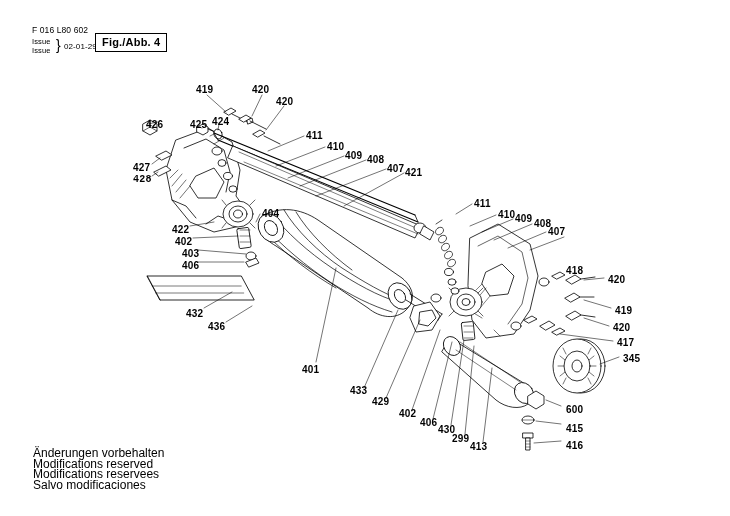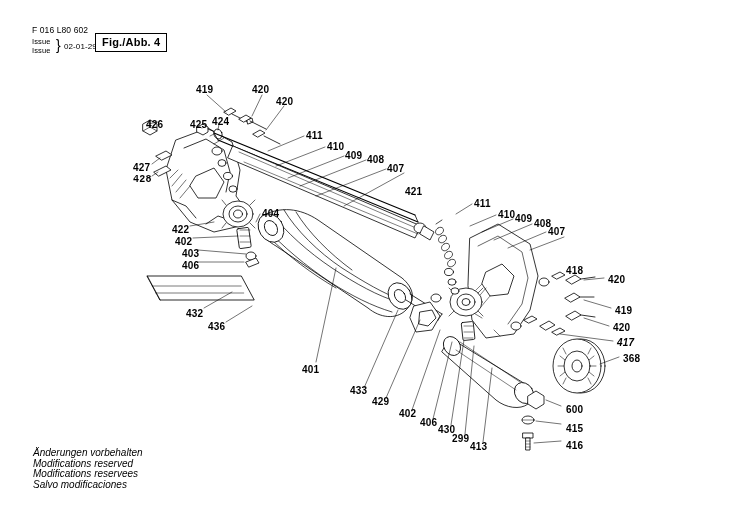--- a/index.html
+++ b/index.html
@@ -4,21 +4,21 @@
 <style>
   html,body{margin:0;padding:0;background:#ffffff;}
   body{width:730px;height:516px;position:relative;font-family:"Liberation Sans",sans-serif;color:#000;overflow:hidden;}
   #sheet{position:absolute;left:0;top:0;width:730px;height:516px;}
   .hdr{position:absolute;font-size:8.5px;line-height:10px;letter-spacing:.1px;}
   #hdr-part{left:32px;top:25px;}
   #hdr-stand{left:32px;top:37px;font-size:7.5px;line-height:9px;}
   #hdr-brace{left:56px;top:37px;font-size:14px;line-height:16px;}
   #hdr-date{left:64px;top:42px;font-size:8px;}
   #fig-box{position:absolute;left:95px;top:33px;border:1.2px solid #000;padding:2px 6px 3px 6px;font-size:11px;font-weight:bold;letter-spacing:.2px;background:#fff;}
-  #footer{position:absolute;left:33px;top:448px;font-size:10px;line-height:10.5px;font-style:italic;}
+  #footer{position:absolute;left:33px;top:448px;font-size:12px;line-height:10.5px;}
   .lbl{position:absolute;font-size:10px;font-weight:bold;letter-spacing:.2px;color:#000;white-space:nowrap;}
   svg{position:absolute;left:0;top:0;}
 </style>
 </head>
 <body>
 
 <div class="hdr" id="hdr-part">F 016 L80 602</div>
 <div class="hdr" id="hdr-stand"><span>Issue</span><br><span>Issue</span></div>
 <div class="hdr" id="hdr-brace">}</div>
 <div class="hdr" id="hdr-date">02-01-29</div>
@@ -253,39 +253,39 @@
     <div class="lbl" style="left: 252px; top: 84px;">420</div>
     <div class="lbl" style="left: 276px; top: 96px;">420</div>
     <div class="lbl" style="left: 146px; top: 119px;">426</div>
     <div class="lbl" style="left: 190px; top: 119px;">425</div>
     <div class="lbl" style="left: 212px; top: 116px;">424</div>
     <div class="lbl" style="left: 306px; top: 130px;">411</div>
     <div class="lbl" style="left: 327px; top: 141px;">410</div>
     <div class="lbl" style="left: 345px; top: 150px;">409</div>
     <div class="lbl" style="left: 367px; top: 154px;">408</div>
     <div class="lbl" style="left: 387px; top: 163px;">407</div>
-    <div class="lbl" style="left: 405px; top: 167px; margin-top: 19px;">421</div>
+    <div class="lbl" style="left: 405px; top: 167px;">421</div>
     <div class="lbl" style="left: 133px; top: 162px;">427</div>
     <div class="lbl" style="left: 133px; top: 174px; font-family: Liberation Mono, monospace;">428</div>
     <div class="lbl" style="left: 172px; top: 224px;">422</div>
     <div class="lbl" style="left: 175px; top: 236px;">402</div>
     <div class="lbl" style="left: 182px; top: 248px;">403</div>
     <div class="lbl" style="left: 182px; top: 260px;">406</div>
     <div class="lbl" style="left: 262px; top: 208px;">404</div>
     <div class="lbl" style="left: 474px; top: 198px;">411</div>
     <div class="lbl" style="left: 498px; top: 209px;">410</div>
     <div class="lbl" style="left: 515px; top: 213px;">409</div>
     <div class="lbl" style="left: 534px; top: 218px;">408</div>
     <div class="lbl" style="left: 548px; top: 226px;">407</div>
     <div class="lbl" style="left: 566px; top: 231px; margin-top: 34px;">418</div>
     <div class="lbl" style="left: 608px; top: 274px;">420</div>
     <div class="lbl" style="left: 615px; top: 305px;">419</div>
     <div class="lbl" style="left: 613px; top: 322px;">420</div>
-    <div class="lbl" style="left: 617px; top: 337px; font-style: italic;">417</div>
-    <div class="lbl" style="left: 623px; top: 353px;">368</div>
+    <div class="lbl" style="left: 617px; top: 337px;">417</div>
+    <div class="lbl" style="left: 623px; top: 353px;">345</div>
     <div class="lbl" style="left: 186px; top: 308px;">432</div>
     <div class="lbl" style="left: 208px; top: 321px;">436</div>
     <div class="lbl" style="left: 302px; top: 364px;">401</div>
     <div class="lbl" style="left: 350px; top: 385px;">433</div>
     <div class="lbl" style="left: 372px; top: 396px;">429</div>
     <div class="lbl" style="left: 399px; top: 408px;">402</div>
     <div class="lbl" style="left: 420px; top: 417px;">406</div>
     <div class="lbl" style="left: 438px; top: 424px;">430</div>
     <div class="lbl" style="left: 452px; top: 433px;">299</div>
     <div class="lbl" style="left: 470px; top: 441px;">413</div>

